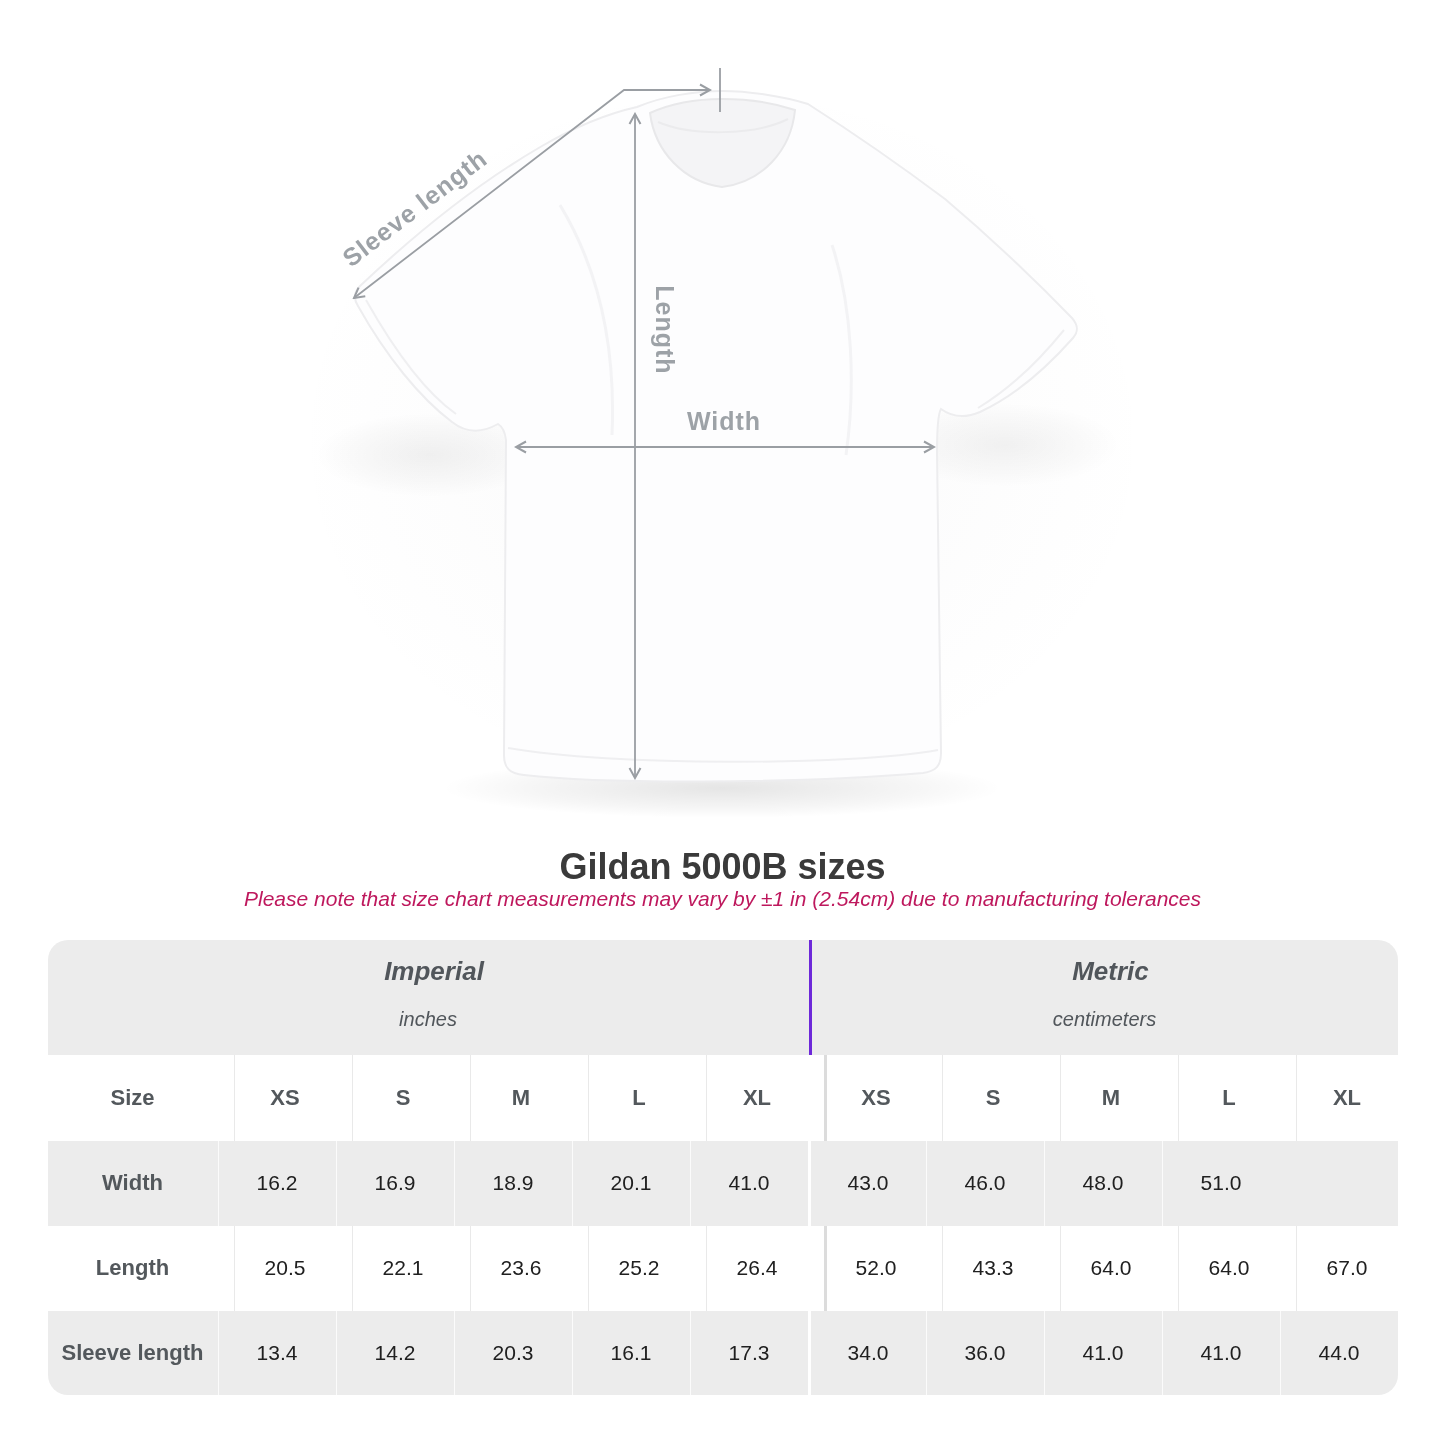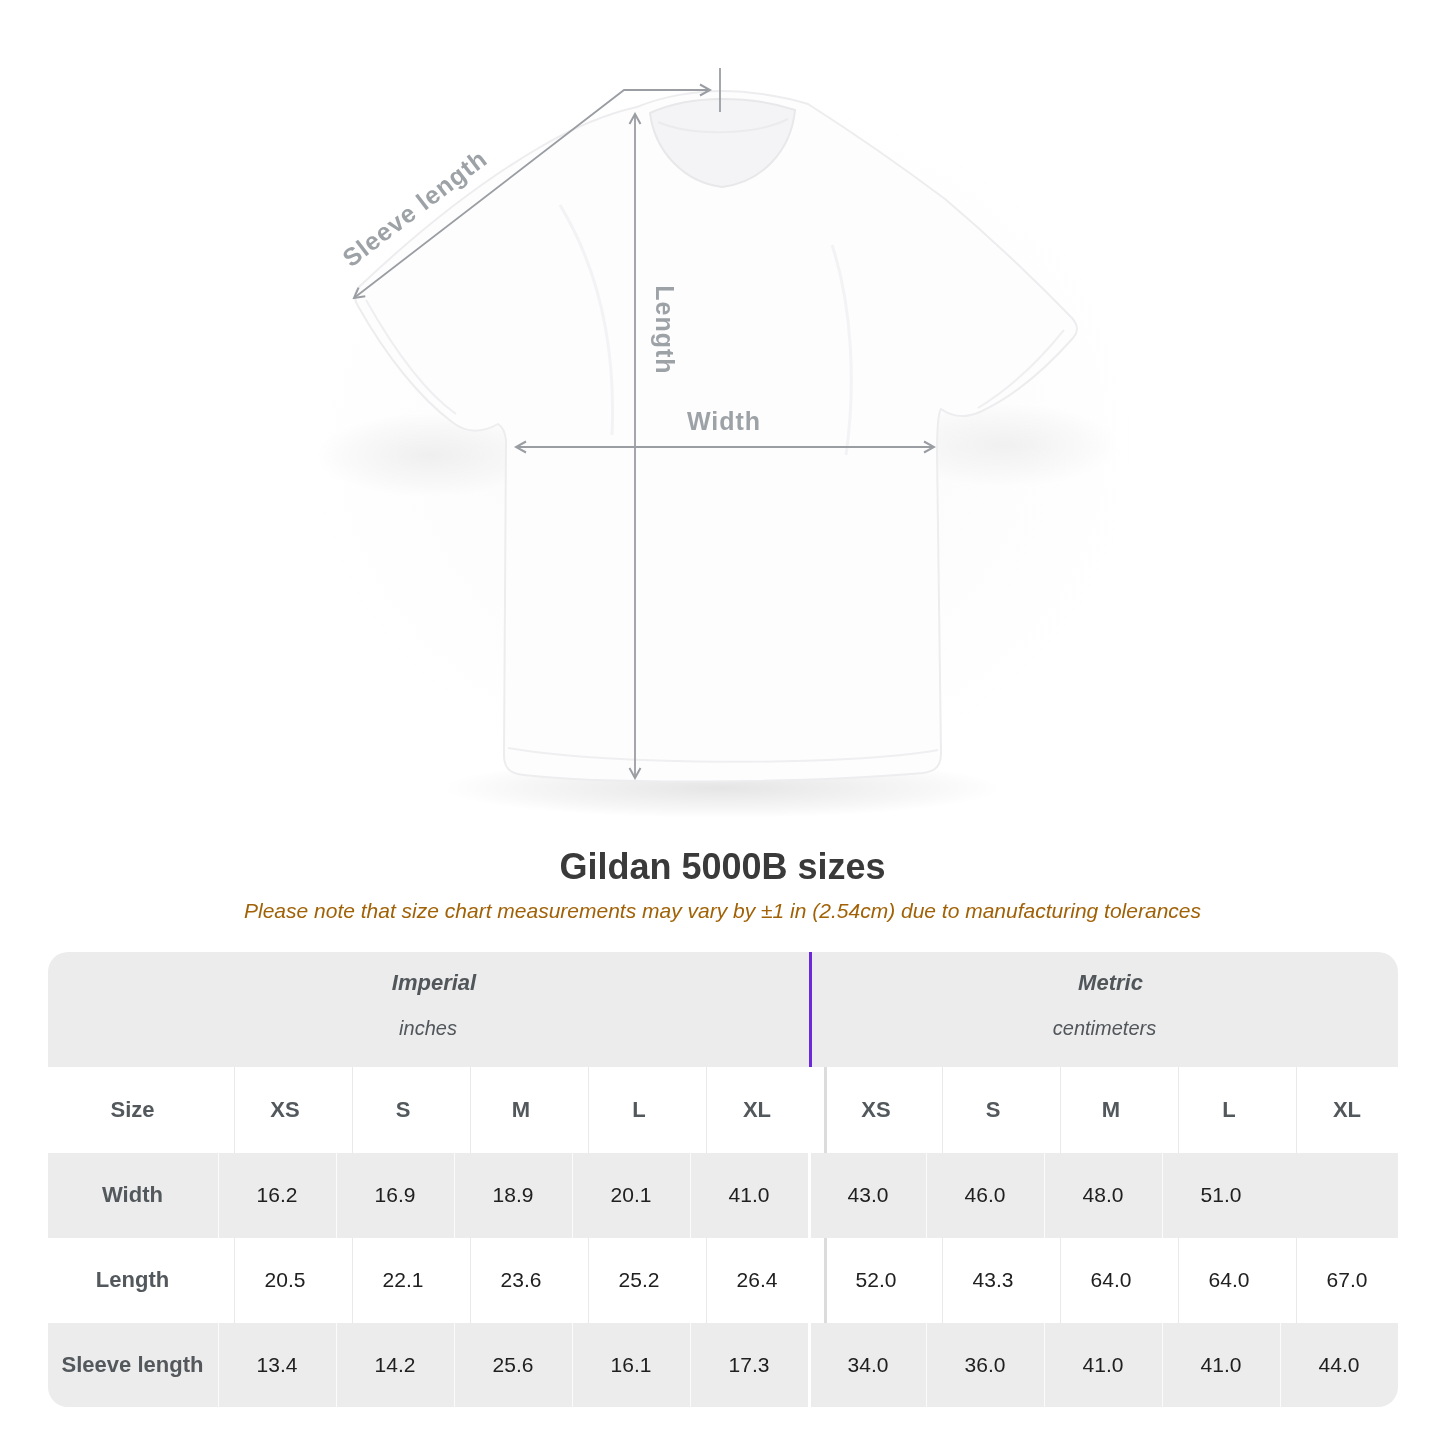--- a/index.html
+++ b/index.html
@@ -11,35 +11,35 @@
   }
   .figure{position:relative;width:1445px;height:840px;}
   svg text{font-family:"Liberation Sans", sans-serif;}
   .measure-label{font-size:25px;font-weight:bold;fill:#9da2a7;letter-spacing:1px;}
 
   .page-title{
     margin-top:6px;text-align:center;
     font-size:36px;font-weight:bold;color:#3a3a3a;line-height:1.15;
   }
   .page-subtitle{
-    margin-top:12px;text-align:center;font-style:italic;
-    font-size:21px;color:#a16207;line-height:1.15;
+    margin-top:0;text-align:center;font-style:italic;
+    font-size:21px;color:#be185d;line-height:1.15;
   }
 
   .size-table{
     width:1350px;margin:28px auto 0 auto;
     border-radius:20px;overflow:hidden;
   }
   .band{display:grid;grid-template-columns:761px 589px;height:115px;}
   .band-cell{
     background:#ececec;display:flex;flex-direction:column;
     align-items:center;justify-content:center;padding-bottom:8px;
   }
   .band-cell + .band-cell{border-left:3px solid #6d28d9;}
-  .band-name{font-size:22px;font-weight:bold;font-style:italic;color:#51565b;margin-left:12px;}
+  .band-name{font-size:26px;font-weight:bold;font-style:italic;color:#51565b;margin-left:12px;}
   .band-unit{margin-top:21px;font-size:20px;font-style:italic;color:#51565b;}
 
   .trow{display:grid;grid-template-columns:170px repeat(10,1fr);height:85px;}
   .trow.light{--div:#e9e9e9;--div-thick:#dcdcdc;background:#ffffff;gap:16px;}
   .trow.gray{--div:#fbfbfb;--div-thick:#ffffff;background:#ececec;}
   .cell{
     display:flex;align-items:center;justify-content:center;
     box-sizing:border-box;font-size:21px;color:#202020;
   }
   .cell + .cell{border-left:1px solid var(--div);}
@@ -177,21 +177,21 @@
     <div class="cell">43.3</div>
     <div class="cell">64.0</div>
     <div class="cell">64.0</div>
     <div class="cell">67.0</div>
   </div>
 
   <div class="trow gray" style="height:84px;">
     <div class="cell head">Sleeve length</div>
     <div class="cell">13.4</div>
     <div class="cell">14.2</div>
-    <div class="cell">25.6</div>
+    <div class="cell">20.3</div>
     <div class="cell">16.1</div>
     <div class="cell">17.3</div>
     <div class="cell">34.0</div>
     <div class="cell">36.0</div>
     <div class="cell">41.0</div>
     <div class="cell">41.0</div>
     <div class="cell">44.0</div>
   </div>
 </div>
 

